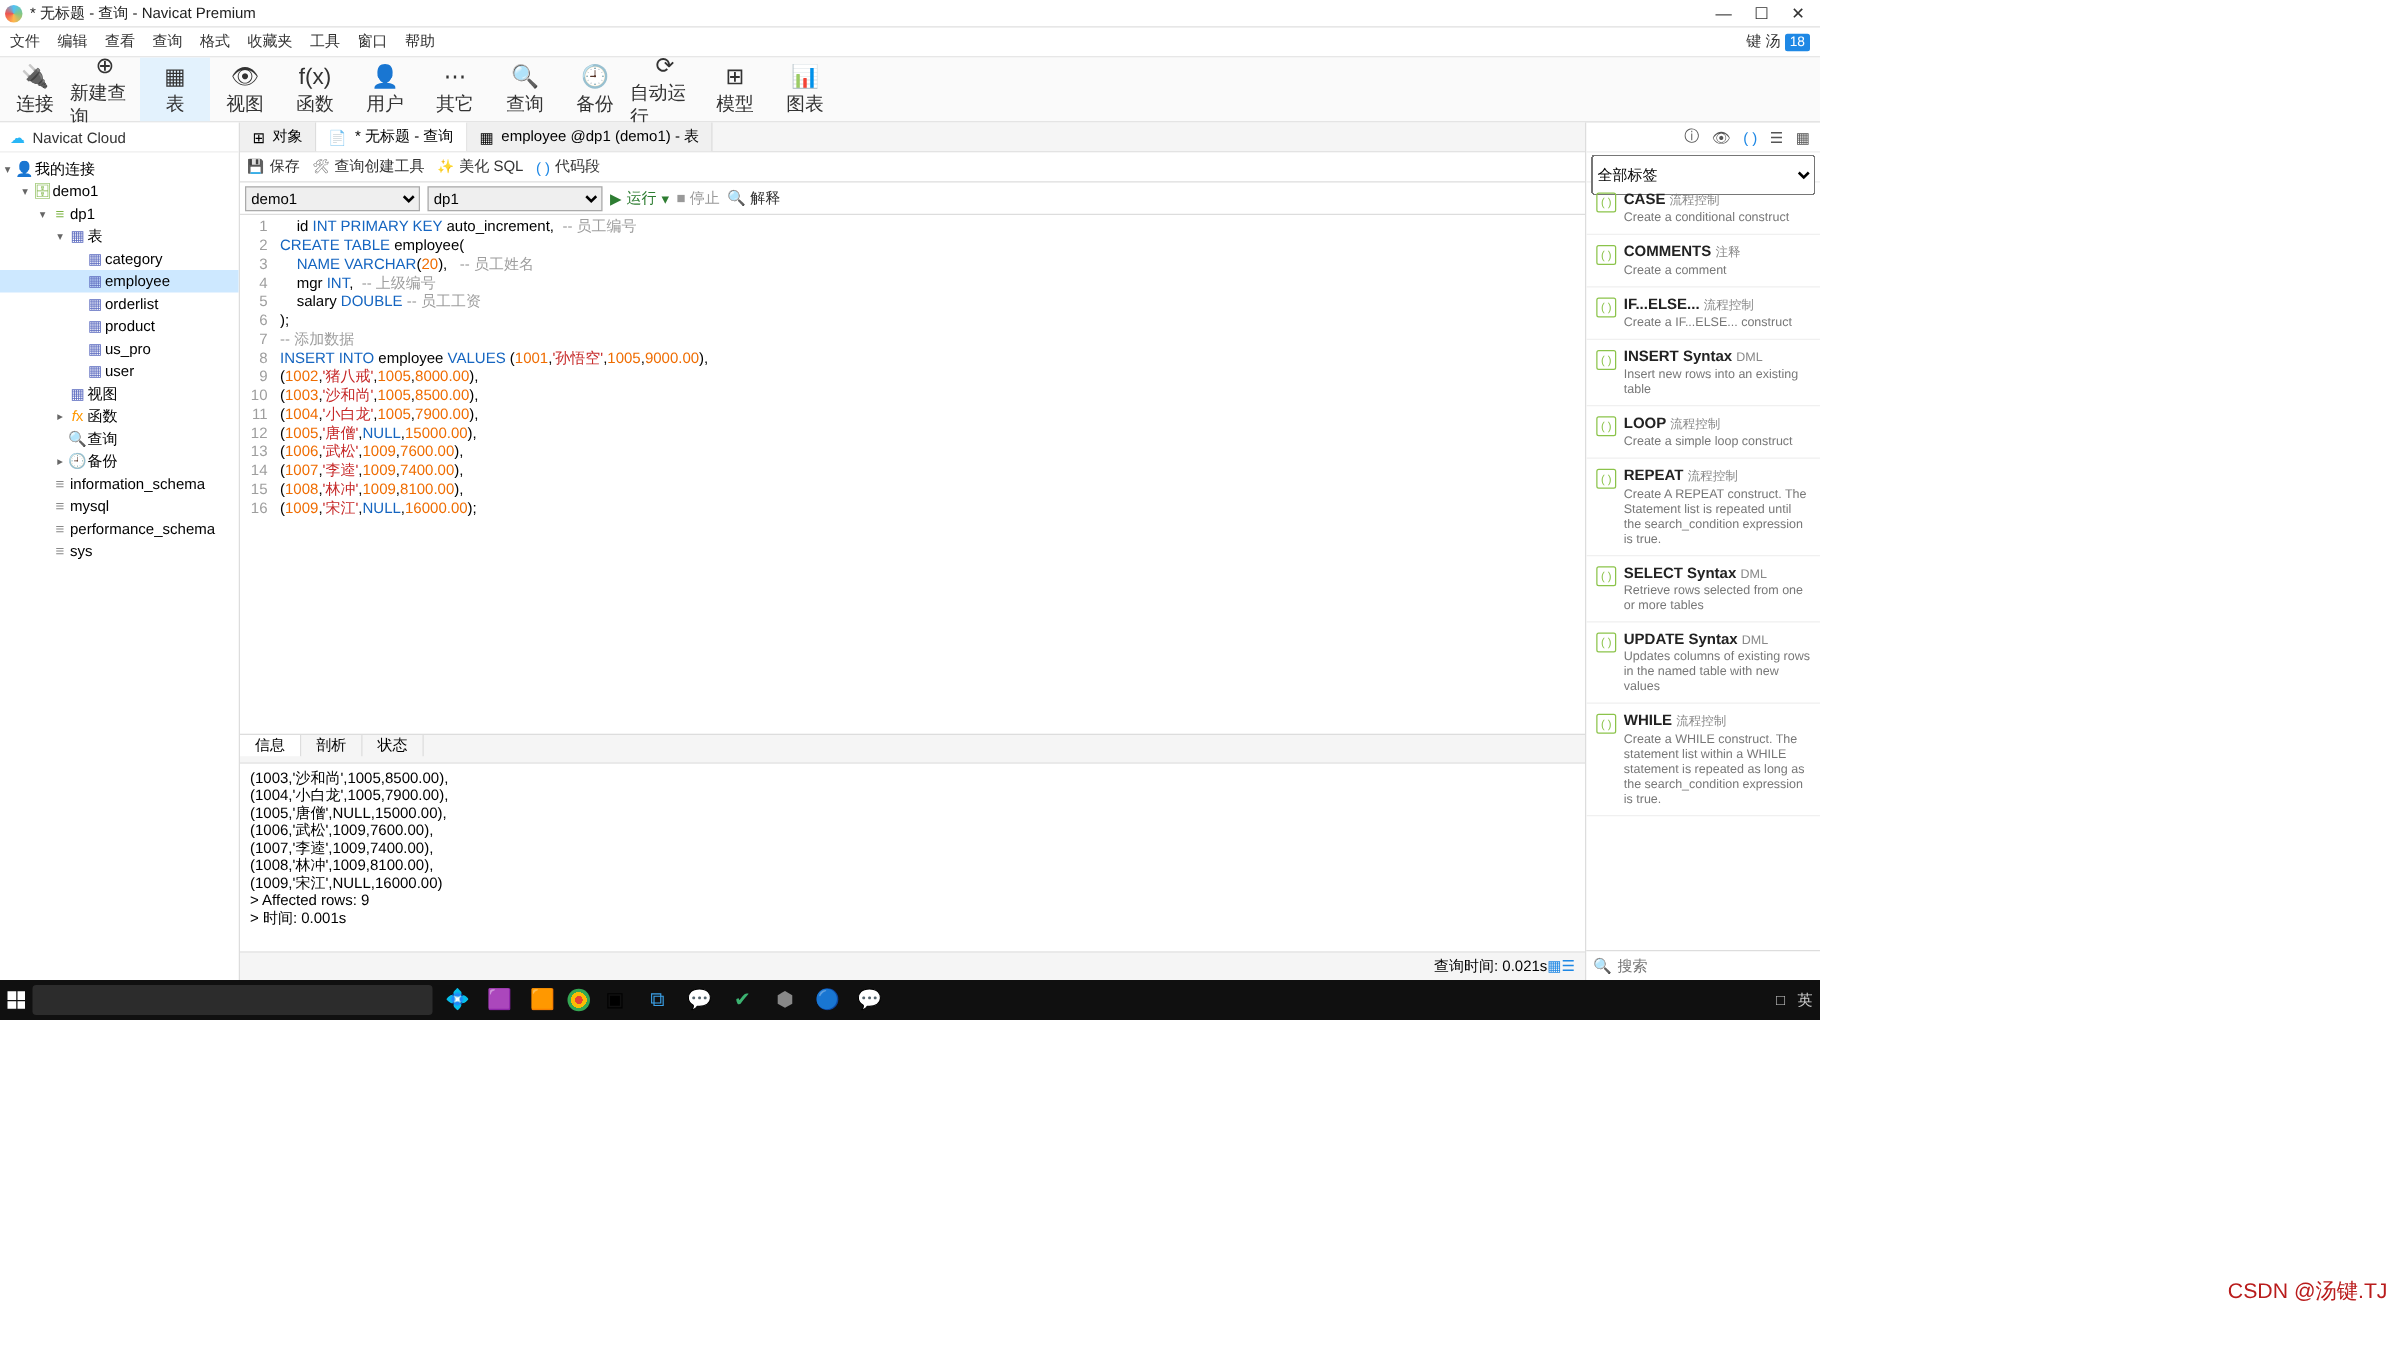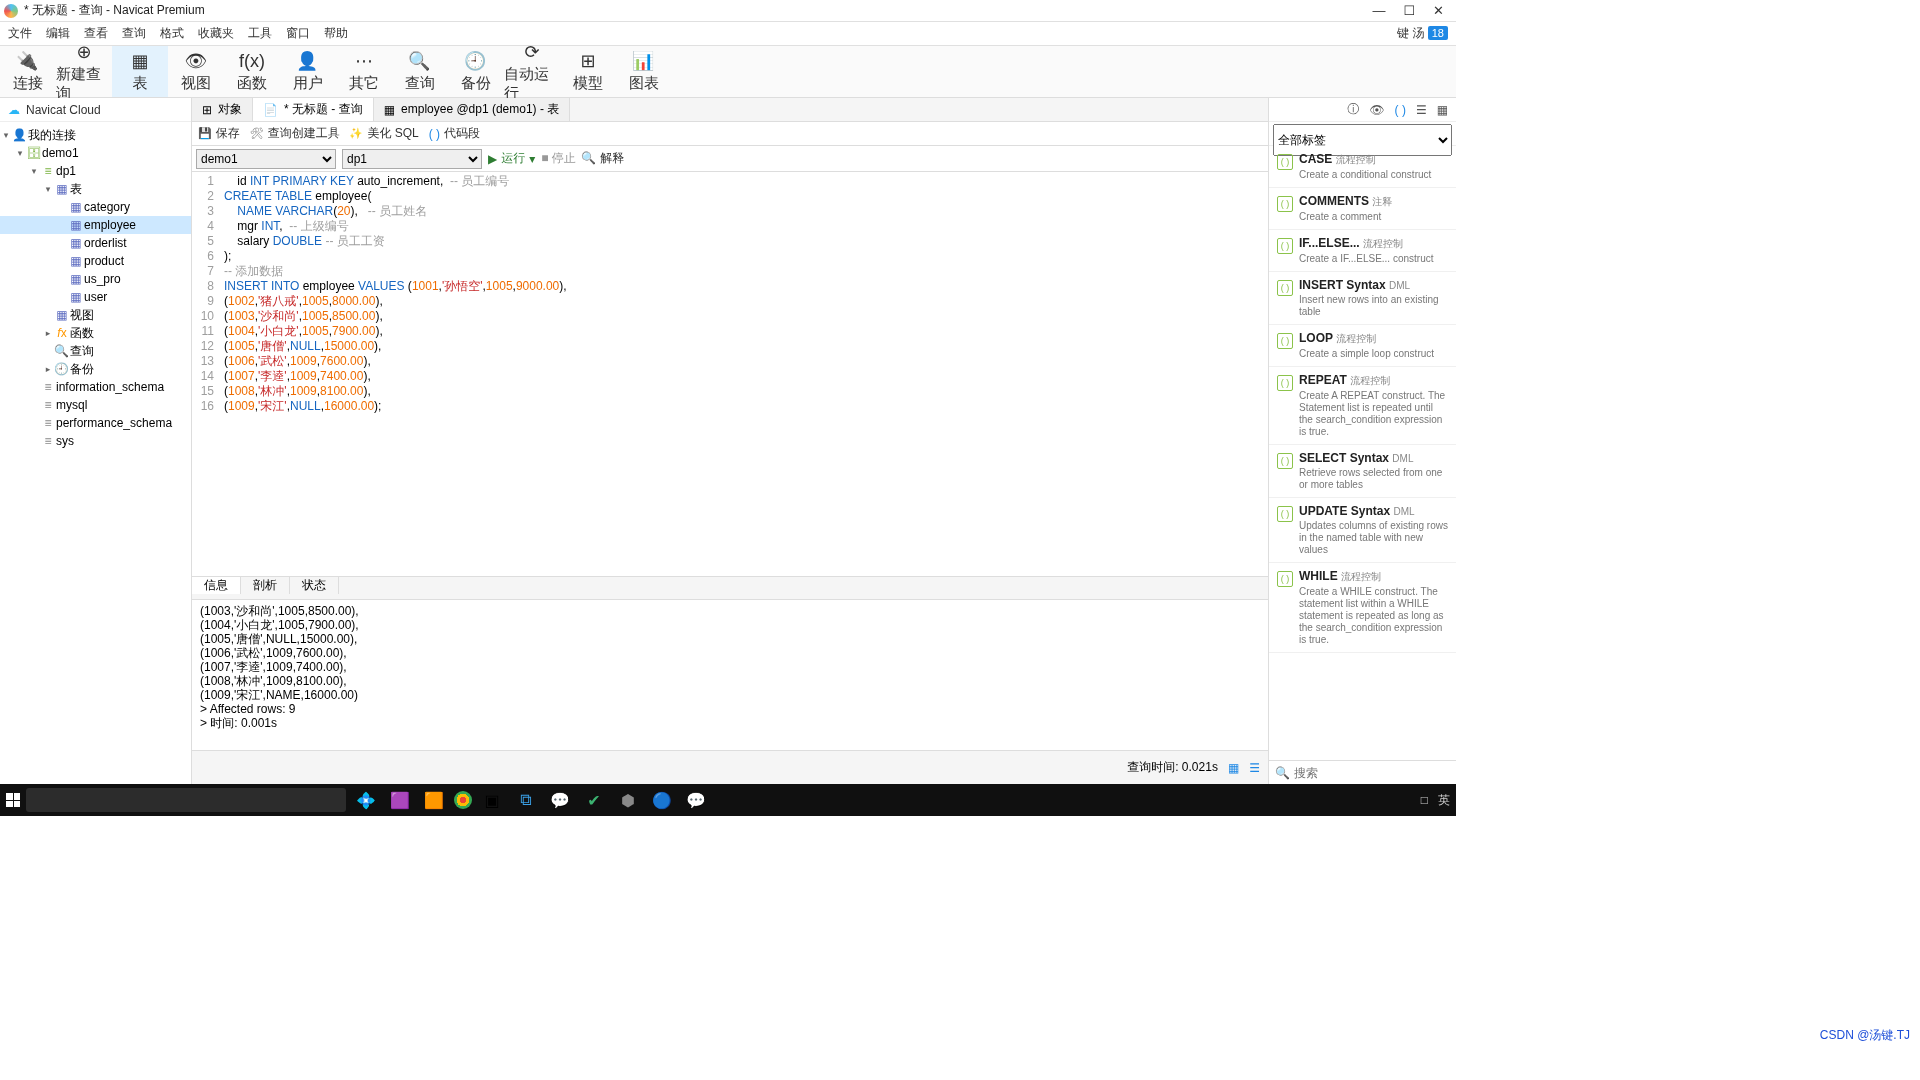--- a/index.html
+++ b/index.html
@@ -51,40 +51,40 @@
 .kw { color:#1565c0;}
 .ty { color:#1565c0;}
 .str { color:#c62828;}
 .num { color:#ef6c00;}
 .cm { color:#9e9e9e;}
 .btabs { height:24px; display:flex; align-items:flex-start; border-top:1px solid #ddd; border-bottom:1px solid #ddd; background:#f5f5f5;}
 .btab { padding:0 12px; display:flex; align-items:center; border-right:1px solid #ddd; cursor:pointer;}
 .btab.active { background:#fff;}
 .output { height:150px; font-family:Consolas,monospace; font-size:12px; padding:4px 8px; overflow:auto; position:relative; background:#fff;}
 .output div { line-height:14px; white-space:pre;}
-.status { height:34px; border-top:1px solid #ddd; display:flex; align-items:center; justify-content:flex-end; padding:0 8px; gap:10px; background:#f5f5f5; font-size:11px;}
+.status { height:23px; border-top:1px solid #ddd; display:flex; align-items:center; justify-content:flex-end; padding:0 8px; gap:0; background:#f5f5f5; font-size:11px;}
 .rpanel { width:188px; border-left:1px solid #ddd; display:flex; flex-direction:column;}
 .rtop { height:24px; display:flex; align-items:center; justify-content:flex-end; gap:10px; padding:0 8px; border-bottom:1px solid #eee; color:#555;}
 .rfilter { height:24px; padding:2px 4px; border-bottom:1px solid #eee;}
 .rfilter select { width:100%; height:32px;}
 .snips { flex:1; overflow:auto;}
 .snip { display:flex; gap:6px; padding:6px 8px; border-bottom:1px solid #f0f0f0; cursor:pointer;}
 .snip .sic { width:16px; height:16px; border:1px solid #8bc34a; color:#8bc34a; font-size:9px; display:flex; align-items:center; justify-content:center; border-radius:2px; flex-shrink:0; margin-top:2px;}
 .snip .st { font-weight:bold; color:#222;}
 .snip .sc { color:#888; font-size:10px; font-weight:normal;}
 .snip .sd { color:#777; font-size:10px; line-height:12px; margin-top:2px;}
 .rsearch { height:24px; border-top:1px solid #ddd; display:flex; align-items:center; padding:0 6px; gap:4px;}
 .rsearch input { flex:1; border:none; outline:none;}
 .taskbar { height:32px; background:#101010; display:flex; align-items:center; padding:0 6px; gap:6px;}
 .taskbar .tws { width:14px; height:14px; display:grid; grid-template-columns:1fr 1fr; grid-template-rows:1fr 1fr; gap:1px;}
 .taskbar .tws span { background:#fff;}
 .taskbar .tsearch { width:320px; height:24px; background:#2c2c2c; border-radius:3px;}
 .taskbar .ticon { width:28px; height:28px; display:flex; align-items:center; justify-content:center; font-size:16px;}
 .taskbar .tray { margin-left:auto; display:flex; align-items:center; gap:10px; color:#ccc; font-size:11px;}
-.watermark { position:fixed; right:10px; bottom:36px; color:#1d4ed8; font-size:12px;}
+.watermark { position:fixed; right:10px; bottom:36px; color:#b91c1c; font-size:17px;}
 .gico { color:#777; font-size:11px;}
 </style>
 </head>
 <body>
 
 <div class="titlebar">
   <div class="logo"></div>
   <div class="title">* 无标题 - 查询 - Navicat Premium</div>
   <div class="winbtns">
     <span>—</span>
@@ -362,21 +362,21 @@
         <div class="btab">剖析</div>
         <div class="btab">状态</div>
       </div>
     <div class="output" id="output">
         <div>(1003,'沙和尚',1005,8500.00),</div>
         <div>(1004,'小白龙',1005,7900.00),</div>
         <div>(1005,'唐僧',NULL,15000.00),</div>
         <div>(1006,'武松',1009,7600.00),</div>
         <div>(1007,'李逵',1009,7400.00),</div>
         <div>(1008,'林冲',1009,8100.00),</div>
-        <div>(1009,'宋江',NAME,16000.00)</div>
+        <div>(1009,'宋江',NULL,16000.00)</div>
         <div>&gt; Affected rows: 9</div>
         <div>&gt; 时间: 0.001s</div>
       </div>
     <div class="status">
       <span>查询时间: 0.021s</span>
       <span style="color:#1e88e5">▦</span>
       <span style="color:#1e88e5">☰</span>
     </div>
   </div>
 

